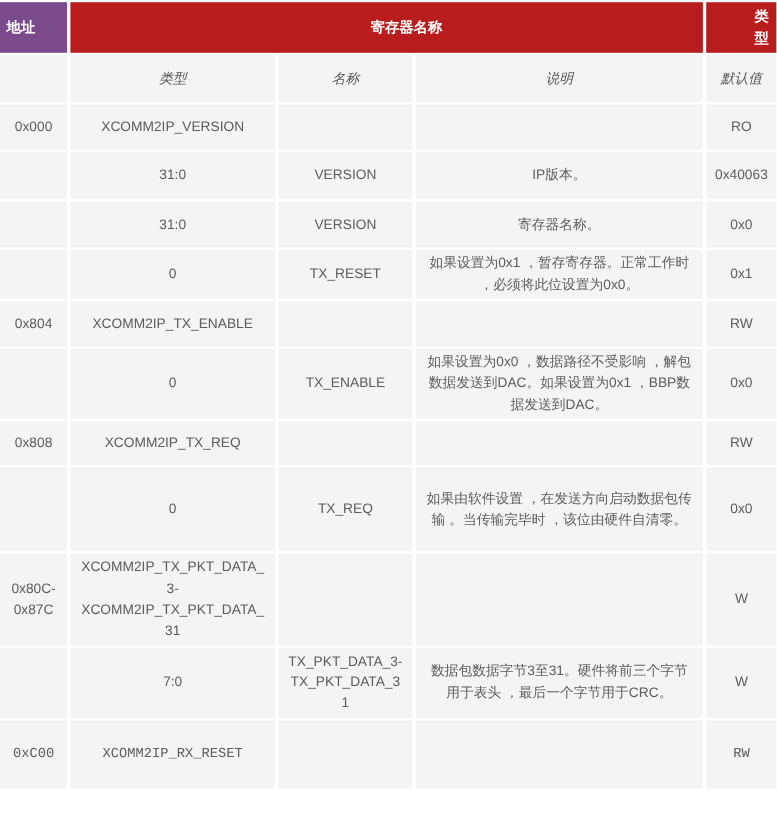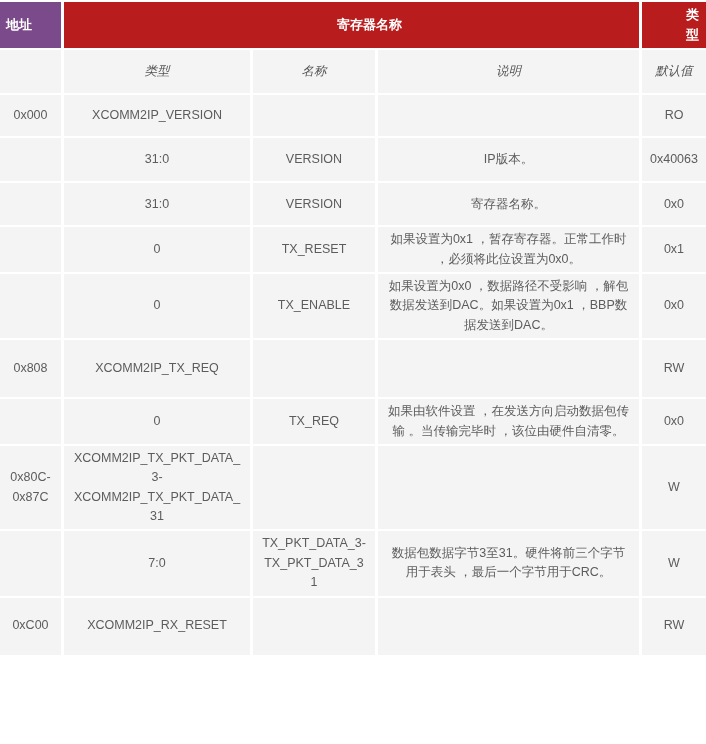--- a/index.html
+++ b/index.html
@@ -123,20 +123,27 @@
       <td>0x0</td>
     </tr>
       <tr class="">
       <td></td>
       <td>0</td>
       <td>TX_RESET</td>
       <td>如果设置为0x1 ，暂存寄存器。正常工作时 ，必须将此位设置为0x0。</td>
       <td>0x1</td>
     </tr>
       <tr class="">
+      <td>0x804</td>
+      <td>XCOMM2IP_TX_ENABLE</td>
+      <td></td>
+      <td></td>
+      <td>RW</td>
+    </tr>
+      <tr class="">
       <td></td>
       <td>0</td>
       <td>TX_ENABLE</td>
       <td>如果设置为0x0 ，数据路径不受影响 ，解包数据发送到DAC。如果设置为0x1 ，BBP数据发送到DAC。</td>
       <td>0x0</td>
     </tr>
       <tr class="">
       <td>0x808</td>
       <td>XCOMM2IP_TX_REQ</td>
       <td></td>

